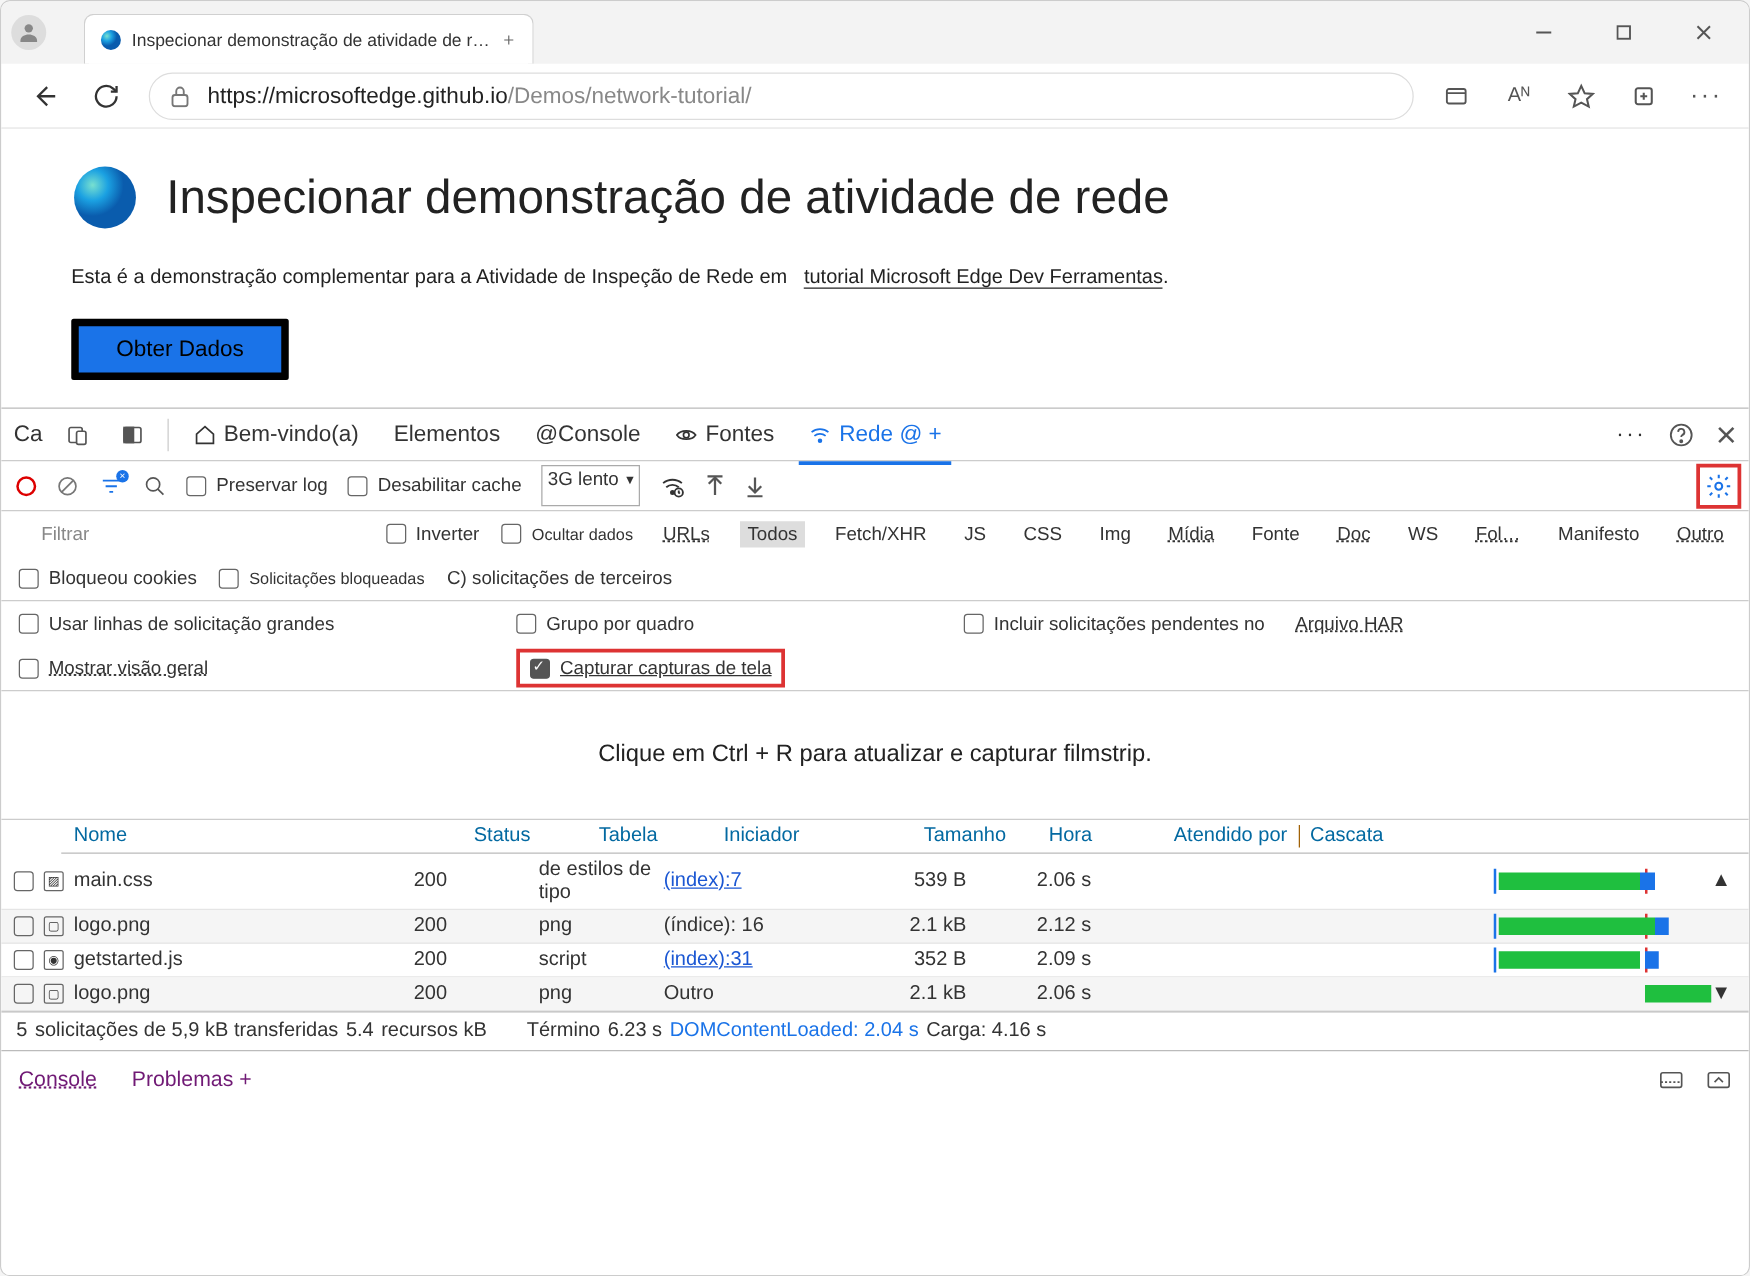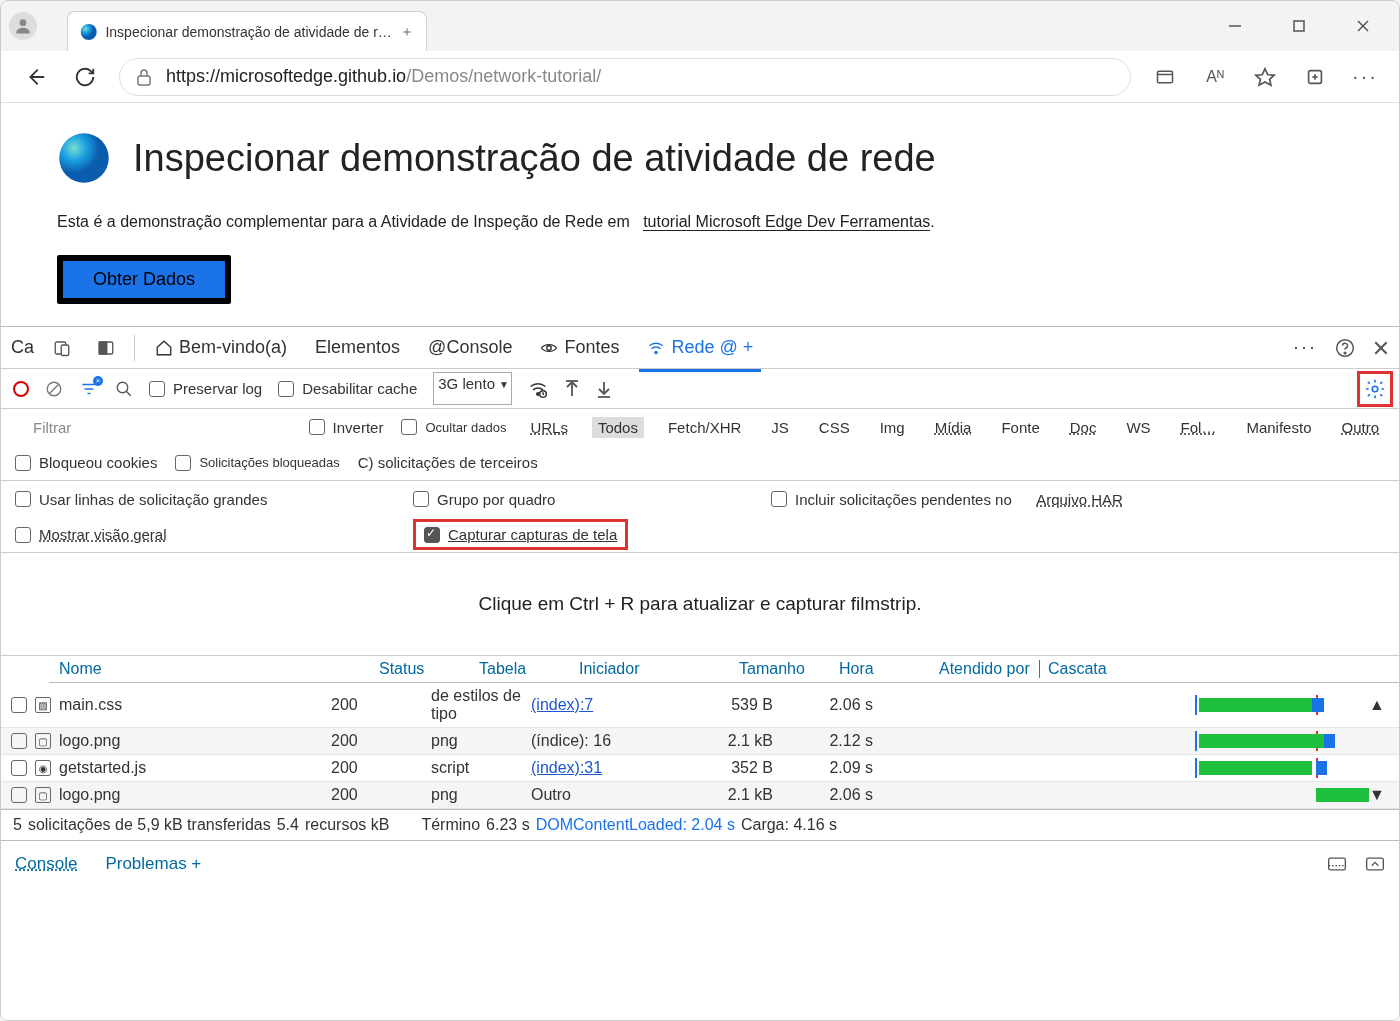--- a/index.html
+++ b/index.html
@@ -72,21 +72,21 @@
 .right { text-align: right; padding-right: 18px; }
 .wf { height: 16px; position: relative; }
 .wf .bar { position:absolute; height:14px; background:#1fbf3f; top:1px; }
 .wf .line { position:absolute; width:2px; top:-2px; bottom:-2px; }
 .wf .blue { background:#1a73e8; }
 .wf .red { background:#d33; }
 
 .nt-status { padding: 6px 12px; font-size: 16px; color:#333; display:flex; gap:6px; align-items:center; border-top:1px solid #bbb; }
 .nt-status .dcl { color:#1a73e8; }
 
-.drawer { height:46px; border-top:1px solid #bbb; display:flex; align-items:center; padding:16px 14px; gap:28px; font-size:17px; color:#0369a1; }
+.drawer { height:46px; border-top:1px solid #bbb; display:flex; align-items:center; padding:16px 14px; gap:28px; font-size:17px; color:#701a75; }
 .drawer .sep-right { margin-left:auto; display:flex; gap:18px; }
 
 svg { display:block; }
 
 .edge-logo circle { fill: url(#eg); }
 .muted { color:#888; }
 .tiny { font-size:13px; }
 
 </style>
 </head>

